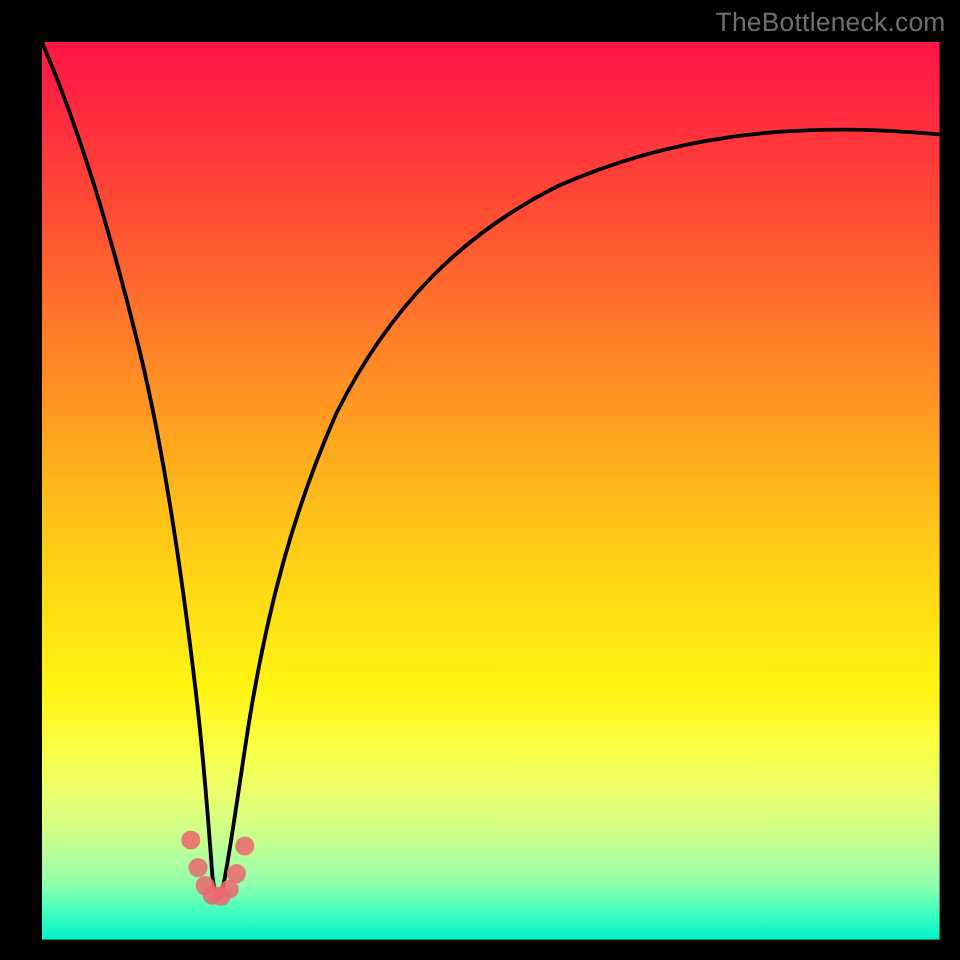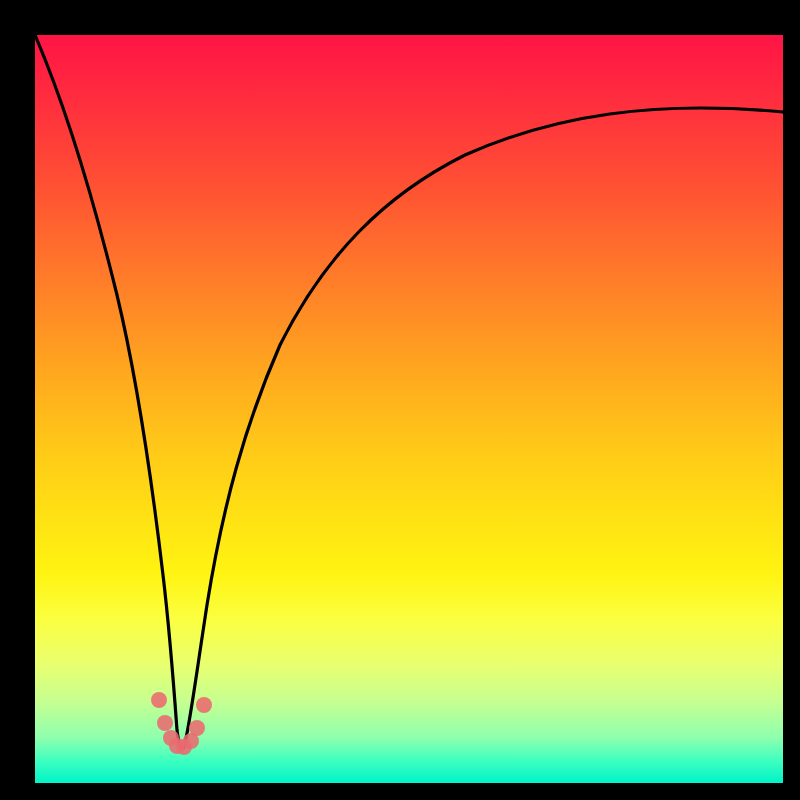--- a/index.html
+++ b/index.html
@@ -78,13 +78,14 @@
         <circle cx="130" cy="688" r="8"></circle>
         <circle cx="136" cy="703" r="8"></circle>
         <circle cx="142" cy="711" r="8"></circle>
         <circle cx="149" cy="712" r="8"></circle>
         <circle cx="156" cy="706" r="8"></circle>
         <circle cx="162" cy="693" r="8"></circle>
         <circle cx="169" cy="670" r="8"></circle>
       </g>
     </svg>
   </div>
+  <div class="watermark">TheBottleneck.com</div>
 </div>
 
 </body></html>

